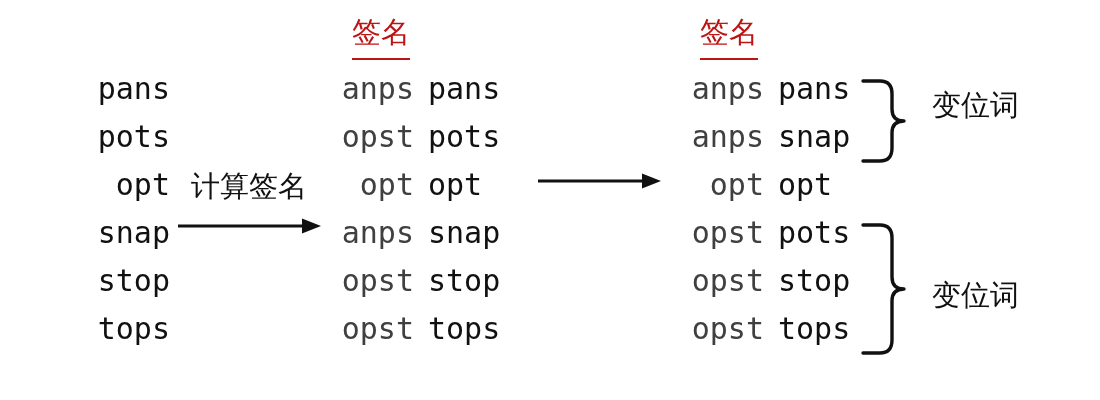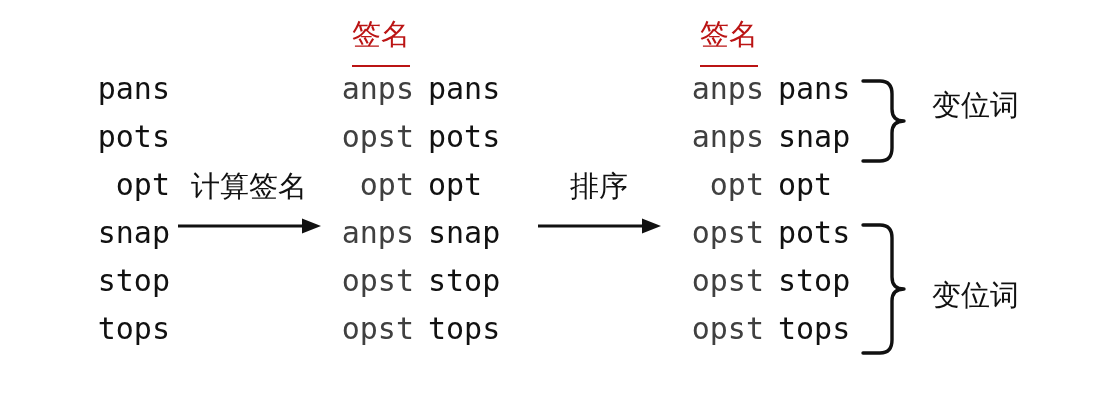--- a/index.html
+++ b/index.html
@@ -88,26 +88,26 @@
     flex: 0 0 84px;
   }
   #col-sorted .wordcell {
     text-align: left;
     padding-left: 14px;
   }
 
   
   .sig-header {
     position: absolute;
-    font-family: Liberation Serif, serif;
+    font-family: Liberation Mono, monospace;
     font-size: 29px;
     line-height: 1;
     color: #bb1414;
     border-bottom: 2px solid #bb1414;
-    padding-bottom: 16px;
+    padding-bottom: 9px;
     white-space: pre;
   }
   #sig-header-1 { left: 352px; top: 20px; }
   #sig-header-2 { left: 700px; top: 20px; }
 
   
   .arrow-group {
     position: absolute;
   }
   .arrow-label {
@@ -199,21 +199,20 @@
       <span class="mono sig sigcell">opst</span>
       <span class="mono wordcell">stop</span>
     </div>
     <div class="row">
       <span class="mono sig sigcell">opst</span>
       <span class="mono wordcell">tops</span>
     </div>
   </div>
 
   <div class="arrow-group" id="arrow-2">
-    <span class="arrow-label">排序</span>
     <svg class="arrow-svg" width="126" height="18" viewBox="0 0 126 18">
       <line x1="2" y1="9" x2="108" y2="9" stroke="#111111" stroke-width="3.2"></line>
       <polygon points="106,1.5 125,9 106,16.5" fill="#111111"></polygon>
     </svg>
   </div>
 
   <div class="sig-header" id="sig-header-2">签名</div>
 
   <div id="col-sorted">
     <div class="row">

